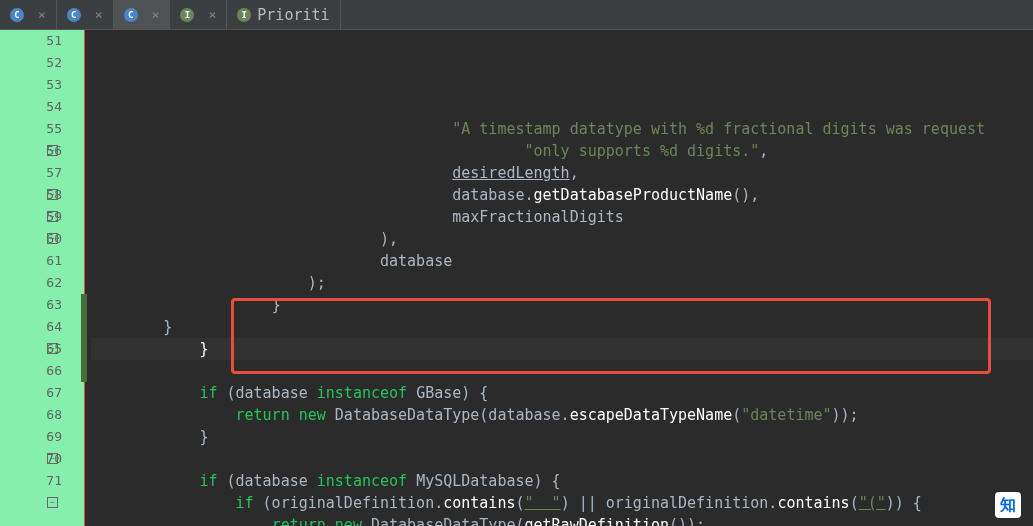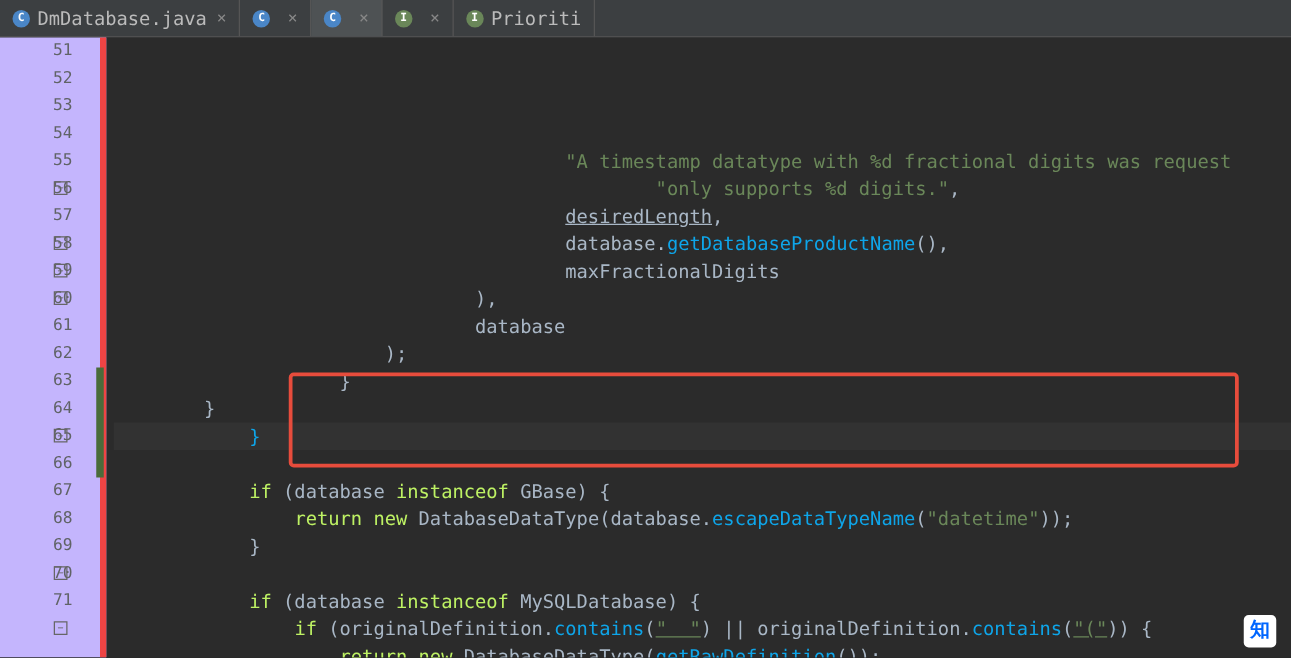--- a/index.html
+++ b/index.html
@@ -5,43 +5,42 @@
 * { margin:0; padding:0; box-sizing:border-box; }
 body { background:#2b2b2b; font-family:Consolas,Monaco,monospace; font-size:15px; color:#a9b7c6; width:1033px; height:526px; overflow:hidden; }
 .tabs { display:flex; background:#3c3f41; height:30px; border-bottom:1px solid #555; }
 .tab { display:flex; align-items:center; padding:0 10px; color:#bbb; border-right:1px solid #555; cursor:pointer; white-space:nowrap; }
 .tab.active { background:#4e5254; color:#fff; }
 .tab-icon { width:14px; height:14px; border-radius:50%; display:inline-flex; align-items:center; justify-content:center; font-size:9px; font-weight:bold; color:#fff; margin-right:6px; }
 .ico-c { background:#4a86c7; }
 .ico-i { background:#6a8759; }
 .tab-close { margin-left:8px; color:#888; font-size:13px; }
 .editor { display:flex; height:496px; background:#2b2b2b; }
-.gutter { width:85px; background:#c4b5fd; color:#606366; text-align:right; padding-right:22px; font-size:13px; line-height:22px; position:relative; border-right:5px solid #ef4444; }
+.gutter { width:85px; background:#86efac; color:#606366; text-align:right; padding-right:22px; font-size:13px; line-height:22px; position:relative; border-right:1px solid #ef4444; }
 .gutter-line { height:22px; position:relative; }
 .fold { position:absolute; right:4px; top:5px; width:11px; height:11px; border:1px solid #666; color:#666; font-size:8px; line-height:9px; text-align:center; }
 .code { flex:1; line-height:22px; padding-left:6px; white-space:pre; position:relative; }
 .code-line { height:22px; }
 .hl-cur { background:#323232; }
 .ch-mark { position:absolute; right:0; width:6px; background:#4a6b3a; }
-.kw { color:#bef264; }
+.kw { color:#22c55e; }
 .str { color:#6a8759; }
 .cls { color:#a9b7c6; }
-.mth { color:#0ea5e9; }
+.mth { color:#ffffff; }
 .box { position:absolute; border:3px solid #e74c3c; border-radius:4px; pointer-events:none; }
 .watermark { position:absolute; right:12px; bottom:8px; color:#fff; font-size:20px; font-family:sans-serif; display:flex; align-items:center; gap:8px; }
 .zh-logo { width:26px; height:26px; background:#fff; color:#0066ff; font-weight:bold; font-size:16px; display:flex; align-items:center; justify-content:center; border-radius:4px; }
 .underline { text-decoration:underline; }
 </style>
 </head>
 <body>
 
 <div class="tabs" id="tabs">
     <div class="tab">
       <span class="tab-icon ico-c">C</span>
-      <span>DmDatabase.java</span>
       <span class="tab-close">×</span>
     </div>
     <div class="tab">
       <span class="tab-icon ico-c">C</span>
       <span class="tab-close">×</span>
     </div>
     <div class="tab active">
       <span class="tab-icon ico-c">C</span>
       <span class="tab-close">×</span>
     </div>

